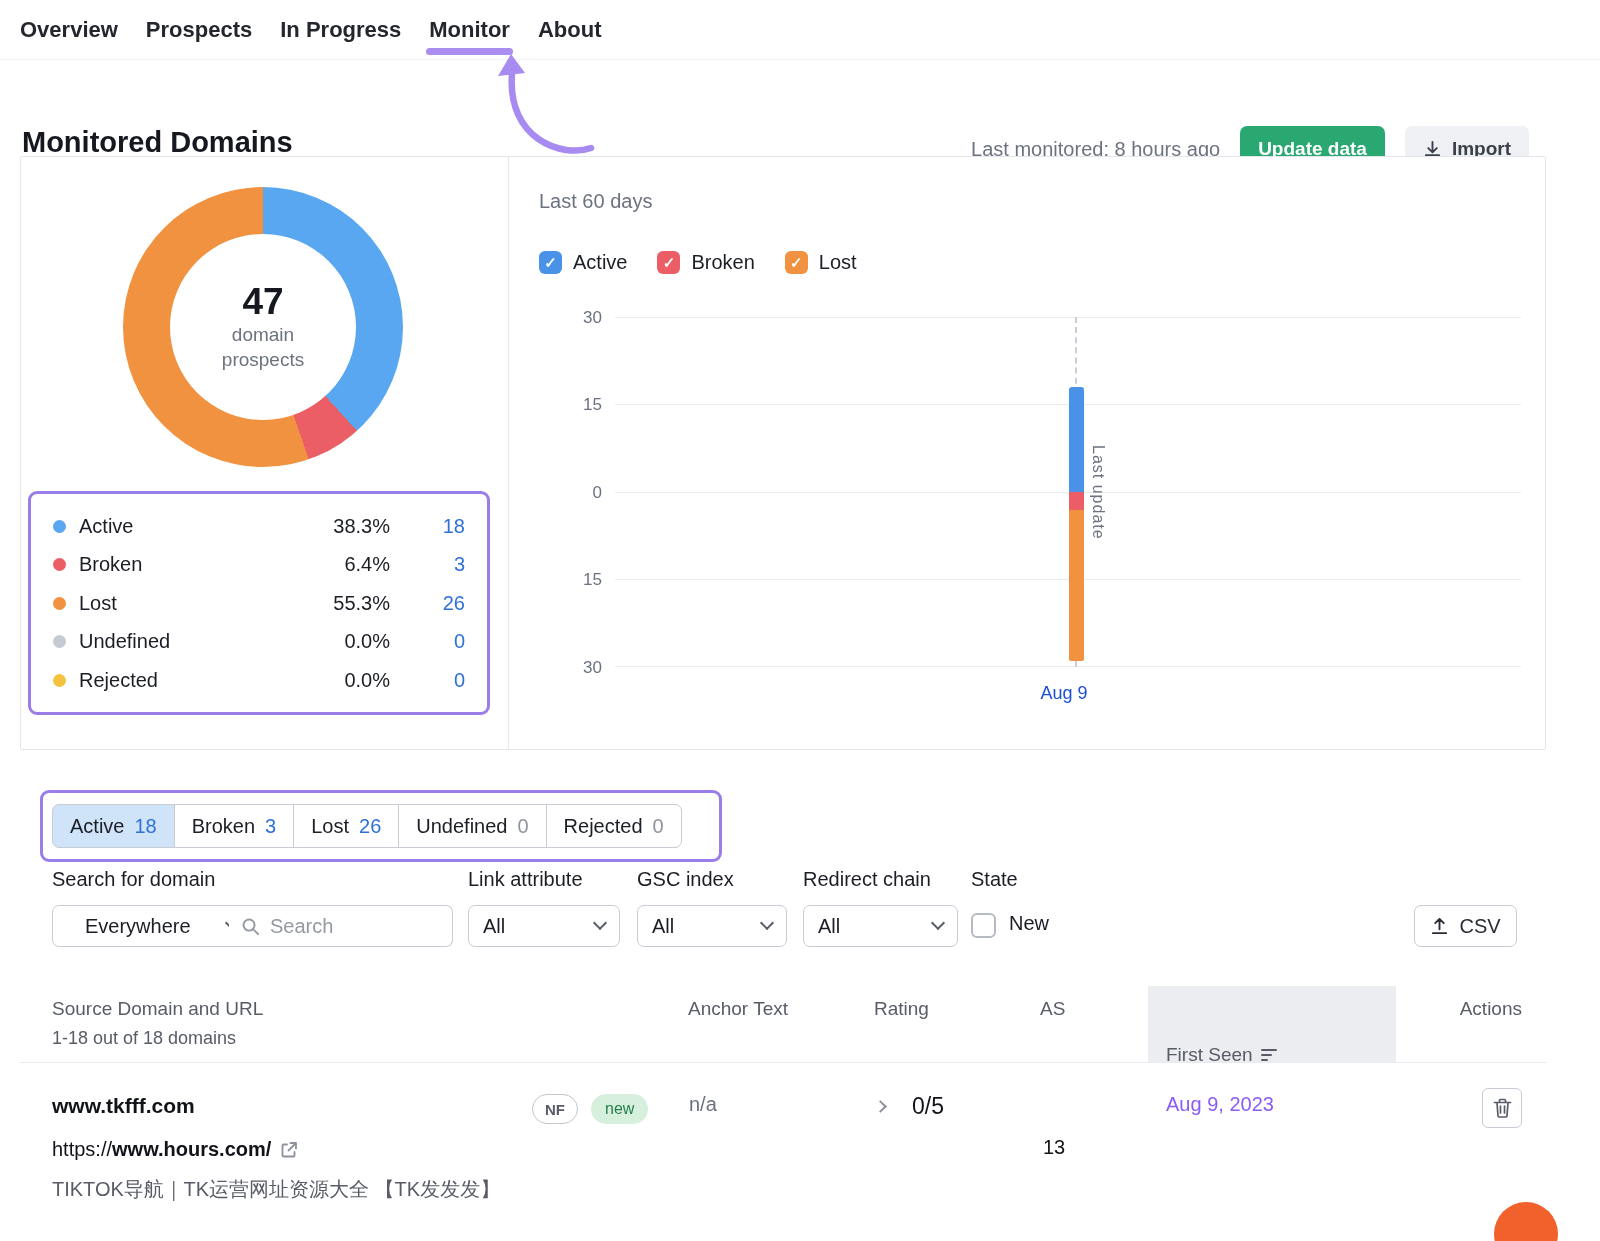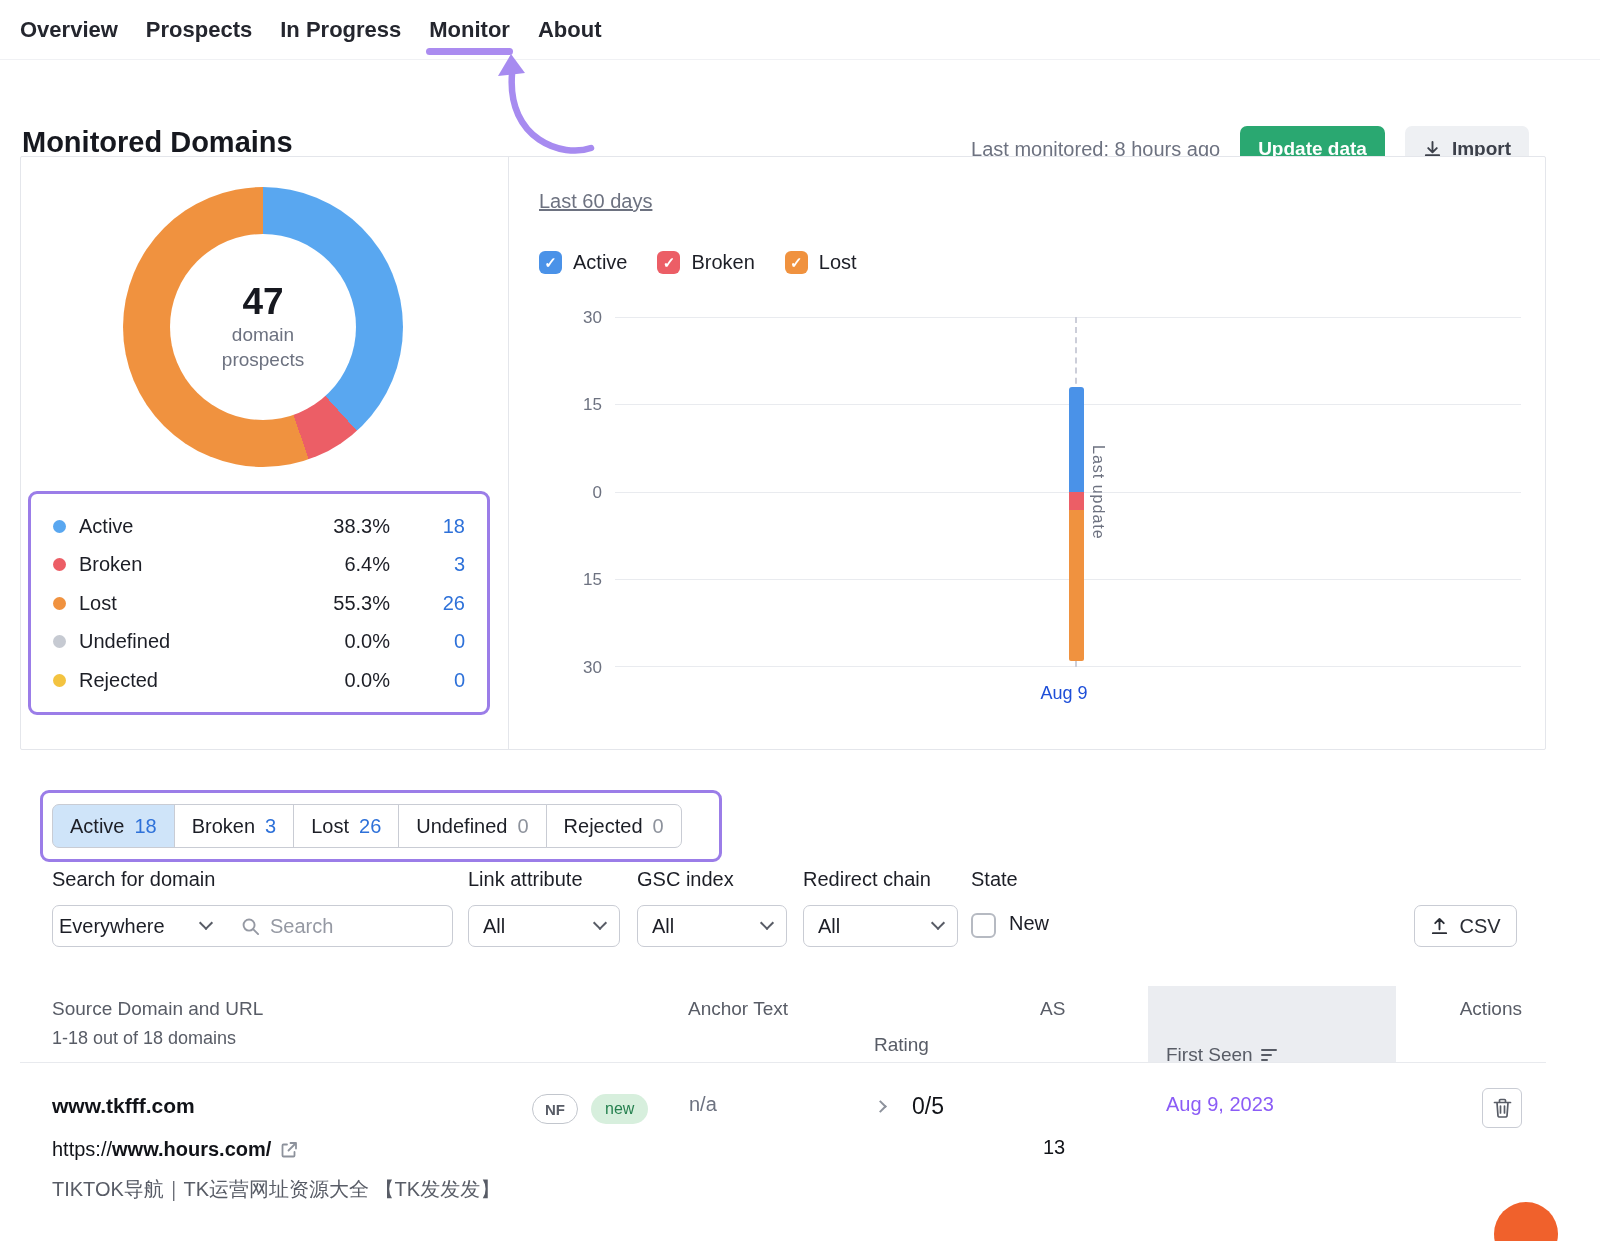--- a/index.html
+++ b/index.html
@@ -33,21 +33,21 @@
 
   
   .legend-annot { position: absolute; left: 7px; top: 334px; width: 462px; height: 224px; border: 3px solid #9b7de8; border-radius: 9px; padding: 13px 22px; }
   .legend-row { display: flex; align-items: center; height: 38.5px; font-size: 20px; }
   .dot { width: 13px; height: 13px; border-radius: 50%; margin-right: 13px; flex: none; }
   .legend-label { color: #1c1e26; }
   .legend-pct { margin-left: auto; width: 110px; text-align: right; color: #1c1e26; }
   .legend-count { width: 75px; text-align: right; color: #2e71d9; }
 
   
-  .trend-title { position: absolute; left: 518px; top: 33px; font-size: 20px; color: #6d7280; text-decoration: underline; }
+  .trend-title { position: absolute; left: 518px; top: 33px; font-size: 20px; color: #6d7280; }
   .trend-legend { position: absolute; left: 518px; top: 94px; display: flex; gap: 30px; align-items: center; }
   .legend-cb { display: flex; align-items: center; gap: 11px; cursor: pointer; }
   .cb { width: 23px; height: 23px; border-radius: 6px; display: flex; align-items: center; justify-content: center; }
   .cb .tick { color: #fff; font-size: 15px; font-weight: 700; }
   .cb-label { font-size: 20px; color: #1c1e26; }
 
   
   .plot { position: absolute; left: 615px; top: 317px; width: 906px; height: 350px; }
   .gl { position: absolute; left: 0; right: 0; height: 1px; background: #e9ebef; }
   .ytick { position: absolute; left: 558px; width: 44px; text-align: right; font-size: 17px; color: #6d7280; }
@@ -65,40 +65,40 @@
   .stab { display: flex; align-items: center; gap: 10px; padding: 0 17px; border: 1px solid #c9ccd4; margin-left: -1px; font-size: 20px; color: #1c1e26; background: #fff; cursor: pointer; white-space: nowrap; }
   .stab:first-child { border-radius: 7px 0 0 7px; margin-left: 0; }
   .stab:last-child { border-radius: 0 7px 7px 0; }
   .stab.selected { background: #cfe4f9; }
   .stab .cnt { color: #2e71d9; }
   .stab .cnt.zero { color: #8d929c; }
 
   
   .filter-label { position: absolute; top: 868px; font-size: 20px; color: #1c1e26; }
   .ctl { position: absolute; top: 905px; height: 42px; border: 1px solid #c9ccd4; background: #fff; display: flex; align-items: center; font-size: 20px; color: #1c1e26; }
-  .scope { left: 52px; width: 178px; border-radius: 7px 0 0 7px; padding: 0 6px; justify-content: flex-start; cursor: pointer; gap: 36px; }
+  .scope { left: 52px; width: 178px; border-radius: 7px 0 0 7px; padding: 0 32px; justify-content: space-between; cursor: pointer; gap: 36px; }
   .searchbox { left: 229px; width: 224px; border-radius: 0 7px 7px 0; border-left: none; padding: 0 12px; gap: 10px; }
   .searchbox input { border: none; outline: none; font-size: 20px; width: 150px; font-family: inherit; color: #1c1e26; }
   .searchbox input::placeholder { color: #9599a3; }
   .sel { border-radius: 7px; padding: 0 14px; justify-content: space-between; cursor: pointer; }
   .sel-link { left: 468px; width: 152px; }
   .sel-gsc { left: 637px; width: 150px; }
   .sel-redirect { left: 803px; width: 155px; }
   .chev { width: 10px; height: 10px; border-right: 2px solid #585c66; border-bottom: 2px solid #585c66; transform: rotate(45deg); margin-top: -6px; flex: none; }
   .state-cb { position: absolute; left: 971px; top: 913px; width: 25px; height: 25px; border: 2px solid #b6bac2; border-radius: 6px; background: #fff; cursor: pointer; }
   .state-label { position: absolute; left: 1009px; top: 912px; font-size: 20px; color: #1c1e26; }
   .csv-btn { position: absolute; left: 1414px; top: 905px; width: 103px; height: 42px; border: 1px solid #c9ccd4; border-radius: 7px; background: #fff; display: flex; align-items: center; justify-content: center; gap: 10px; font-size: 20px; color: #2a2d35; cursor: pointer; font-family: inherit; }
 
   
   .col-firstseen-bg { position: absolute; left: 1148px; top: 986px; width: 248px; height: 76px; background: #ebedf1; }
   .th { position: absolute; font-size: 19px; color: #585c66; }
   .th-source { left: 52px; top: 998px; }
   .th-sub { left: 52px; top: 1028px; font-size: 18px; }
   .th-anchor { left: 688px; top: 998px; }
-  .th-rating { left: 874px; top: 1034px; text-align: center; }
+  .th-rating { left: 874px; top: 998px; text-align: center; }
   .th-as { left: 1040px; top: 998px; }
   .th-firstseen { left: 1166px; top: 998px; display: flex; align-items: center; gap: 8px; cursor: pointer; margin-top: 46px; }
   .th-actions { left: 1455px; top: 998px; width: 67px; text-align: right; }
   .row-sep { position: absolute; left: 20px; top: 1062px; width: 1526px; height: 1px; background: #e8eaee; }
 
   
   .r-domain { position: absolute; left: 52px; top: 1094px; font-size: 21px; font-weight: 700; color: #111318; }
   .badge-nf { position: absolute; left: 532px; top: 1094px; height: 30px; padding: 0 12px; border: 1px solid #c2c6cd; border-radius: 16px; font-size: 15px; color: #585c66; display: flex; align-items: center; font-weight: 600; }
   .badge-new { position: absolute; left: 591px; top: 1094px; height: 30px; padding: 0 14px; background: #d7efdd; border-radius: 16px; font-size: 16px; color: #26804f; display: flex; align-items: center; }
   .r-anchor { position: absolute; left: 689px; top: 1093px; font-size: 20px; color: #6d7280; }

